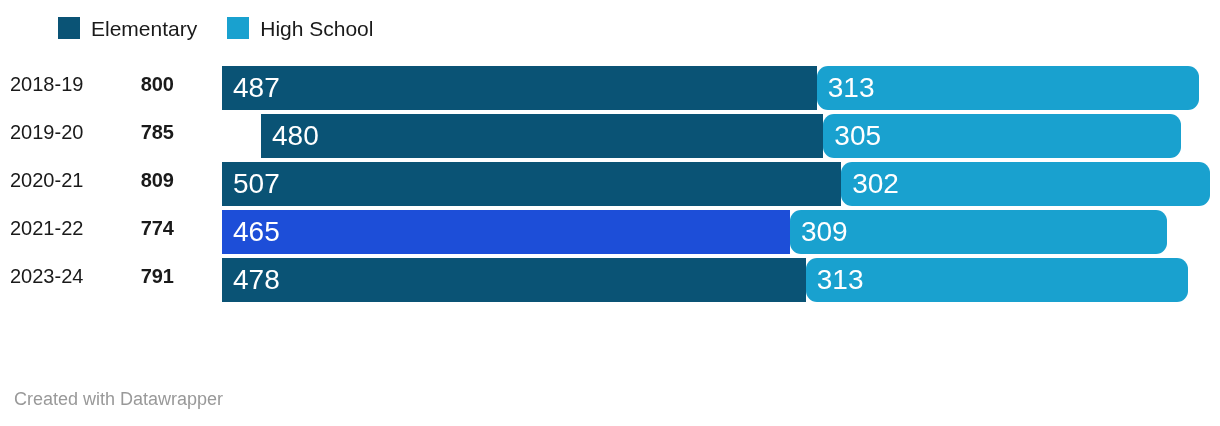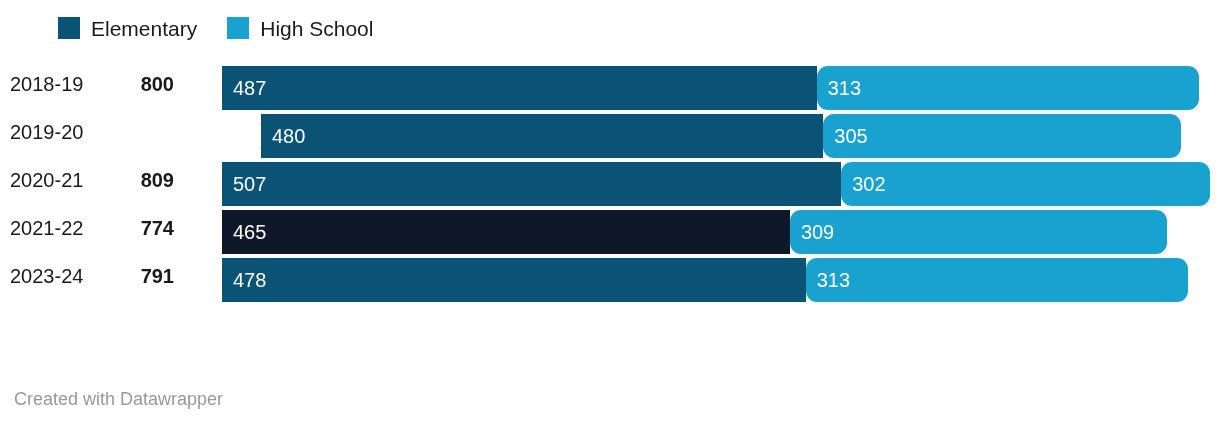--- a/index.html
+++ b/index.html
@@ -94,21 +94,21 @@
     box-sizing: border-box;
   }
   .seg-elementary { background: #0a5375; }
   .seg-highschool { background: #19a1cf; border-radius: 11px; }
   .seg-value {
     position: absolute;
     left: 11px;
     top: 0;
     height: 56px;
     line-height: 44px;
-    font-size: 20px;
+    font-size: 28px;
     color: #ffffff;
     white-space: nowrap;
   }
 
   
   #footer {
     position: absolute;
     left: 14px;
     top: 388px;
     font-size: 18px;
@@ -139,20 +139,21 @@
         <div class="seg seg-elementary" style="width: 594.754px; background: rgb(10, 83, 117);">
           <span class="seg-value">487</span>
         </div>
         <div class="seg seg-highschool" style="width: 382.255px; background: rgb(25, 161, 207);">
           <span class="seg-value">313</span>
         </div>
       </div>
     </div>
     <div class="row">
       <div class="row-label">2019-20</div>
+      <div class="row-total">785</div>
       <div class="bar-track" style="width: 958.69px;">
         <div class="seg seg-elementary" style="width: 586.205px; background: rgb(10, 83, 117); margin-left: 39px;">
           <span class="seg-value">480</span>
         </div>
         <div class="seg seg-highschool" style="width: 372.485px; background: rgb(25, 161, 207);">
           <span class="seg-value">305</span>
         </div>
       </div>
     </div>
     <div class="row">
@@ -164,21 +165,21 @@
         </div>
         <div class="seg seg-highschool" style="width: 368.821px; background: rgb(25, 161, 207);">
           <span class="seg-value">302</span>
         </div>
       </div>
     </div>
     <div class="row">
       <div class="row-label">2021-22</div>
       <div class="row-total">774</div>
       <div class="bar-track" style="width: 945.256px;">
-        <div class="seg seg-elementary" style="width: 567.886px; background: #0f172a;">
+        <div class="seg seg-elementary" style="width: 567.886px; background: #1d4ed8;">
           <span class="seg-value">465</span>
         </div>
         <div class="seg seg-highschool" style="width: 377.37px; background: rgb(25, 161, 207);">
           <span class="seg-value">309</span>
         </div>
       </div>
     </div>
     <div class="row">
       <div class="row-label">2023-24</div>
       <div class="row-total">791</div>

